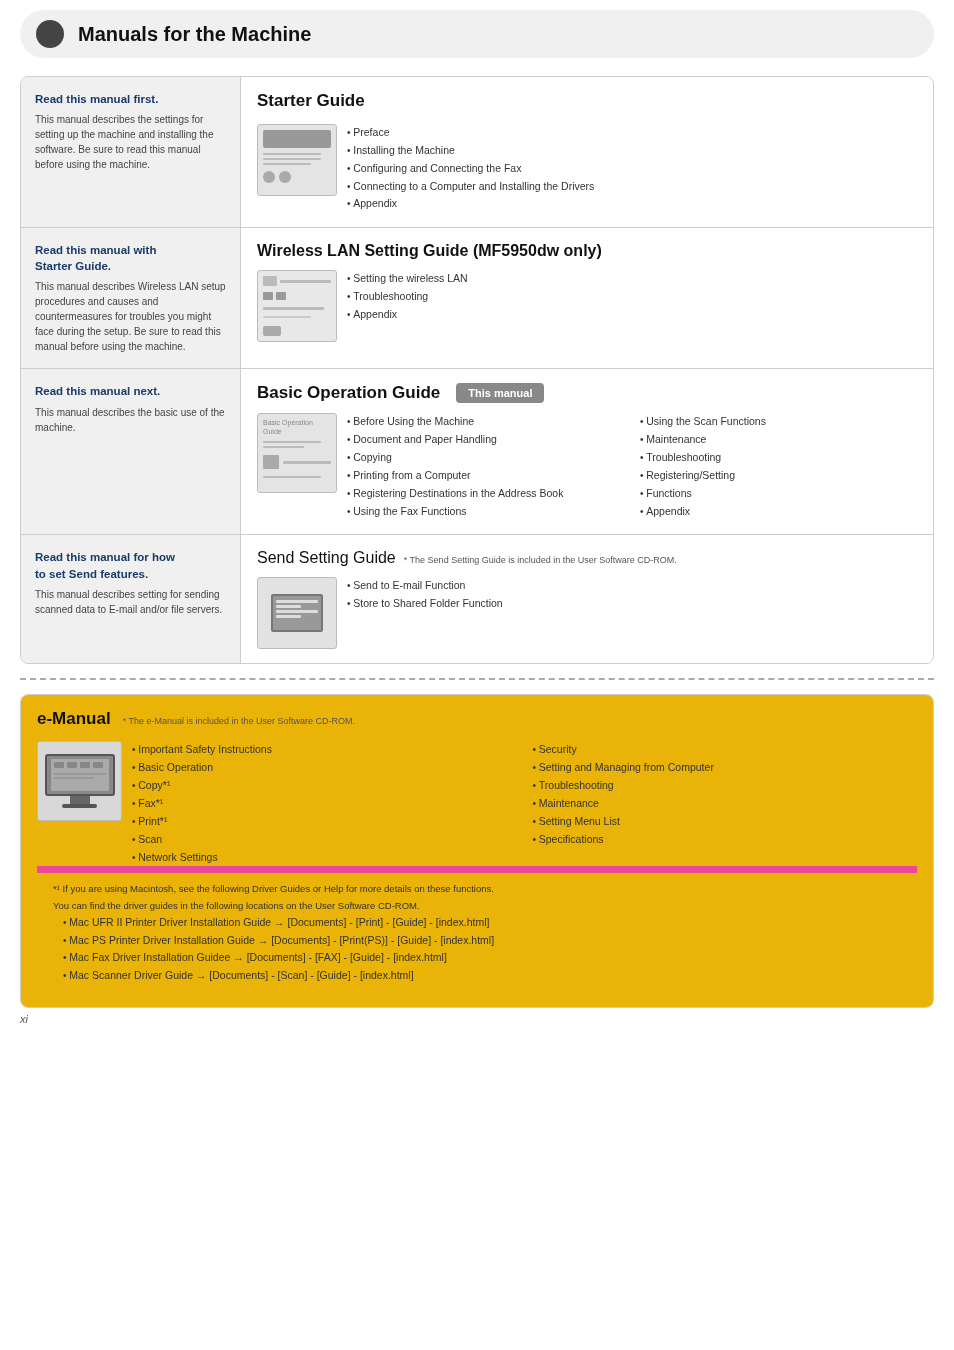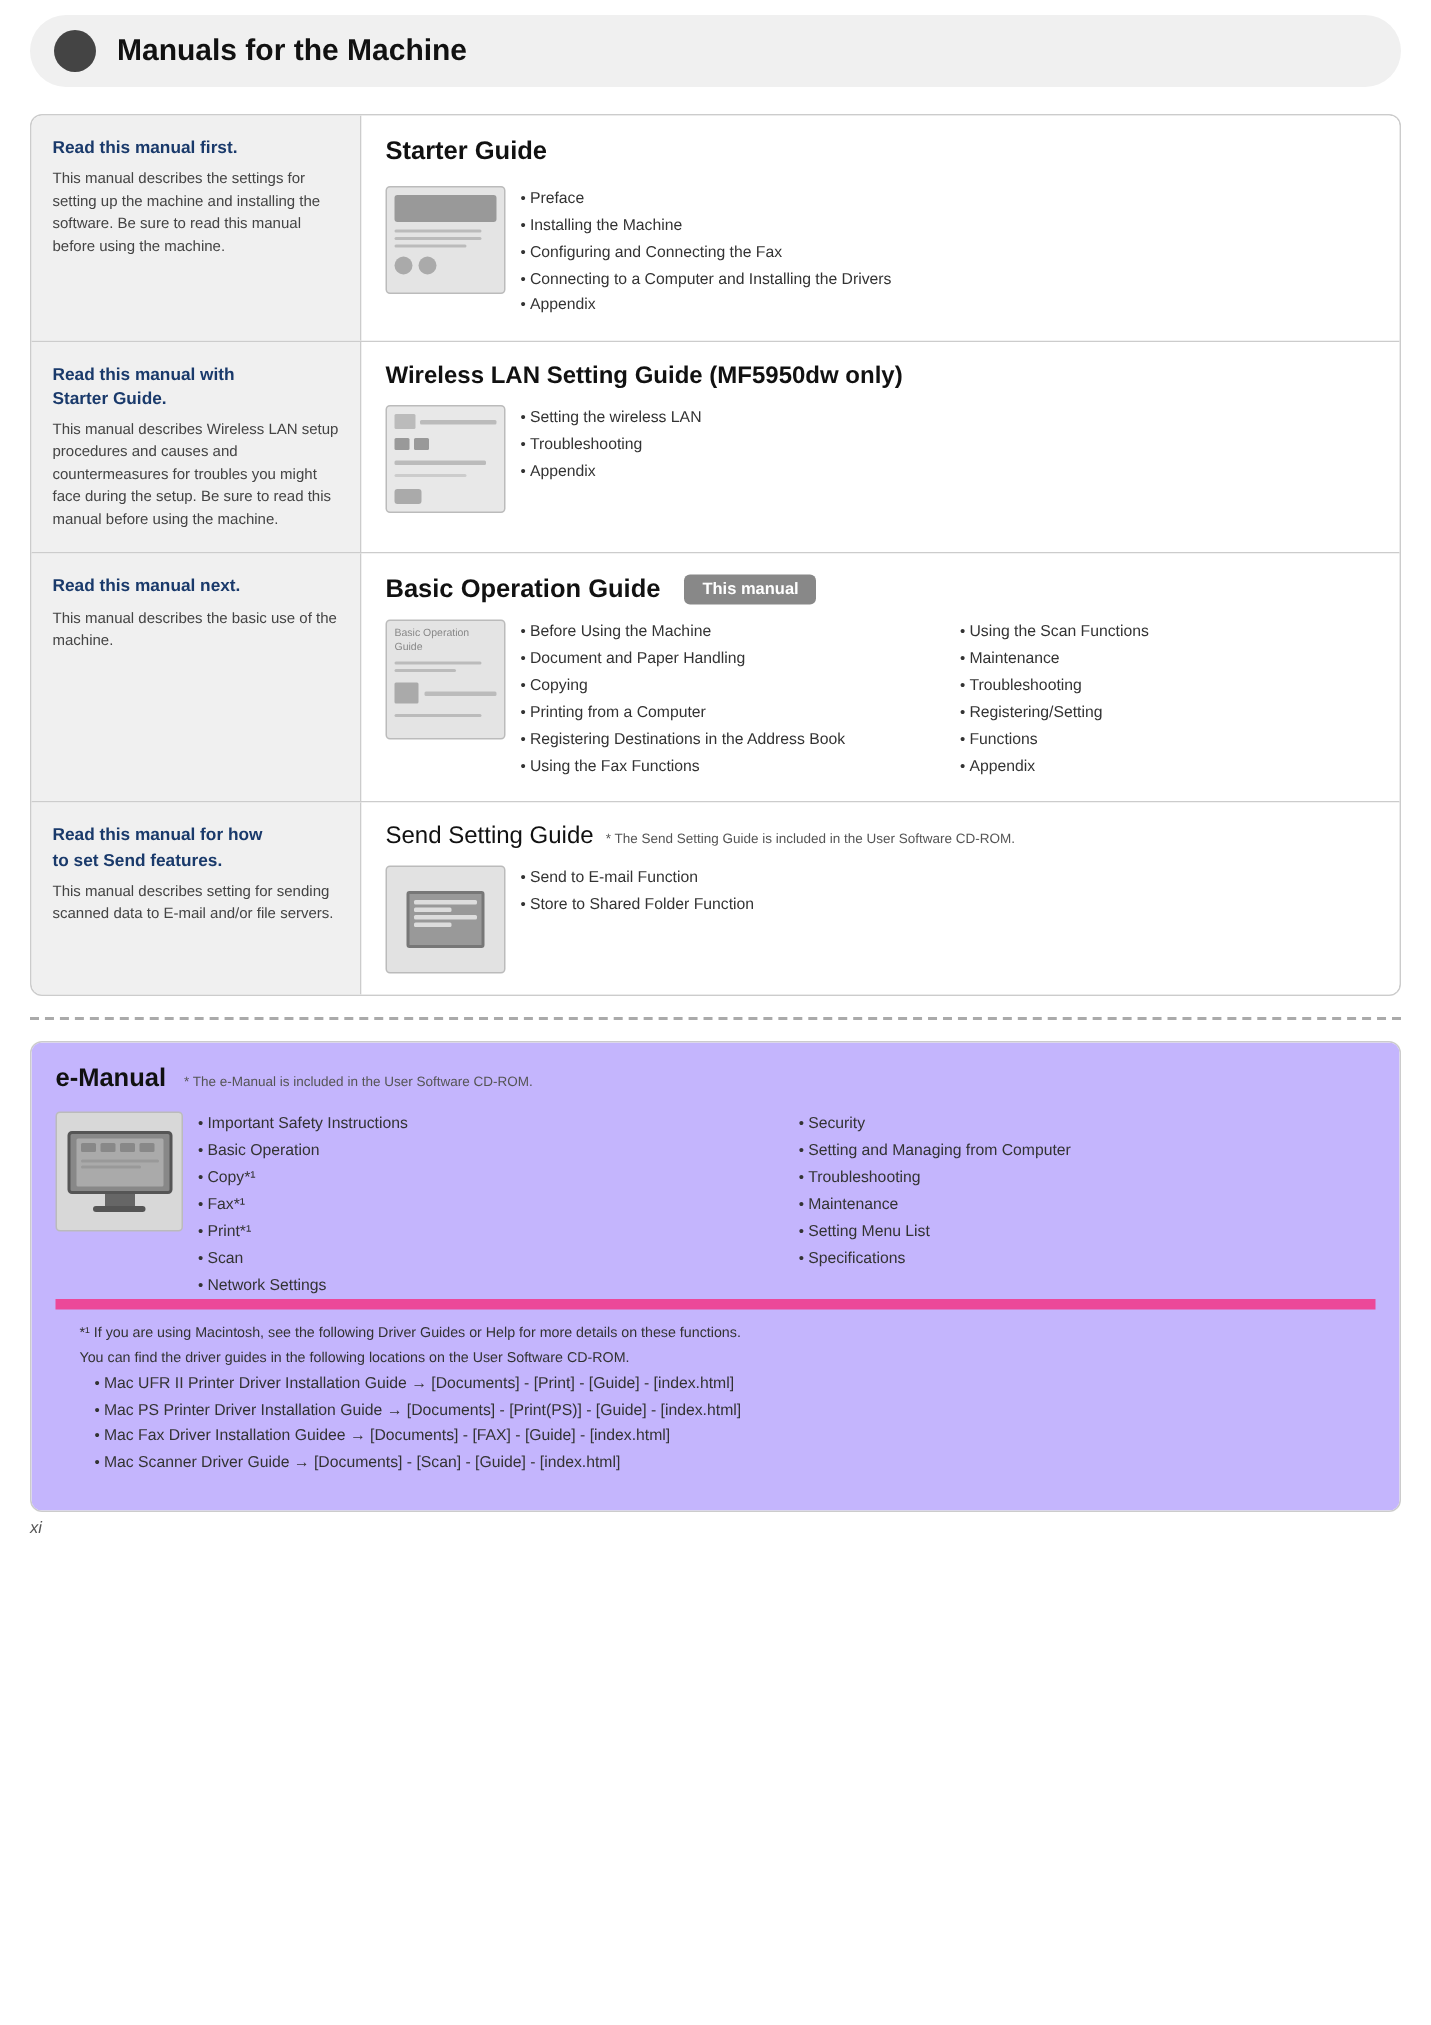--- a/index.html
+++ b/index.html
@@ -152,21 +152,21 @@
     .emanual-left {
       width: 220px;
       min-width: 220px;
       background: #f0f0f0;
       padding: 14px;
       border-right: 1.5px solid #ccc;
     }
     .emanual-right {
       flex: 1;
       padding: 14px 16px;
-      background: #c4b5fd;
+      background: #eab308;
     }
 
     .dashed-separator {
       border: none;
       border-top: 2px dashed #aaa;
       margin: 0;
     }
 
     .emanual-title-row {
       display: flex;

